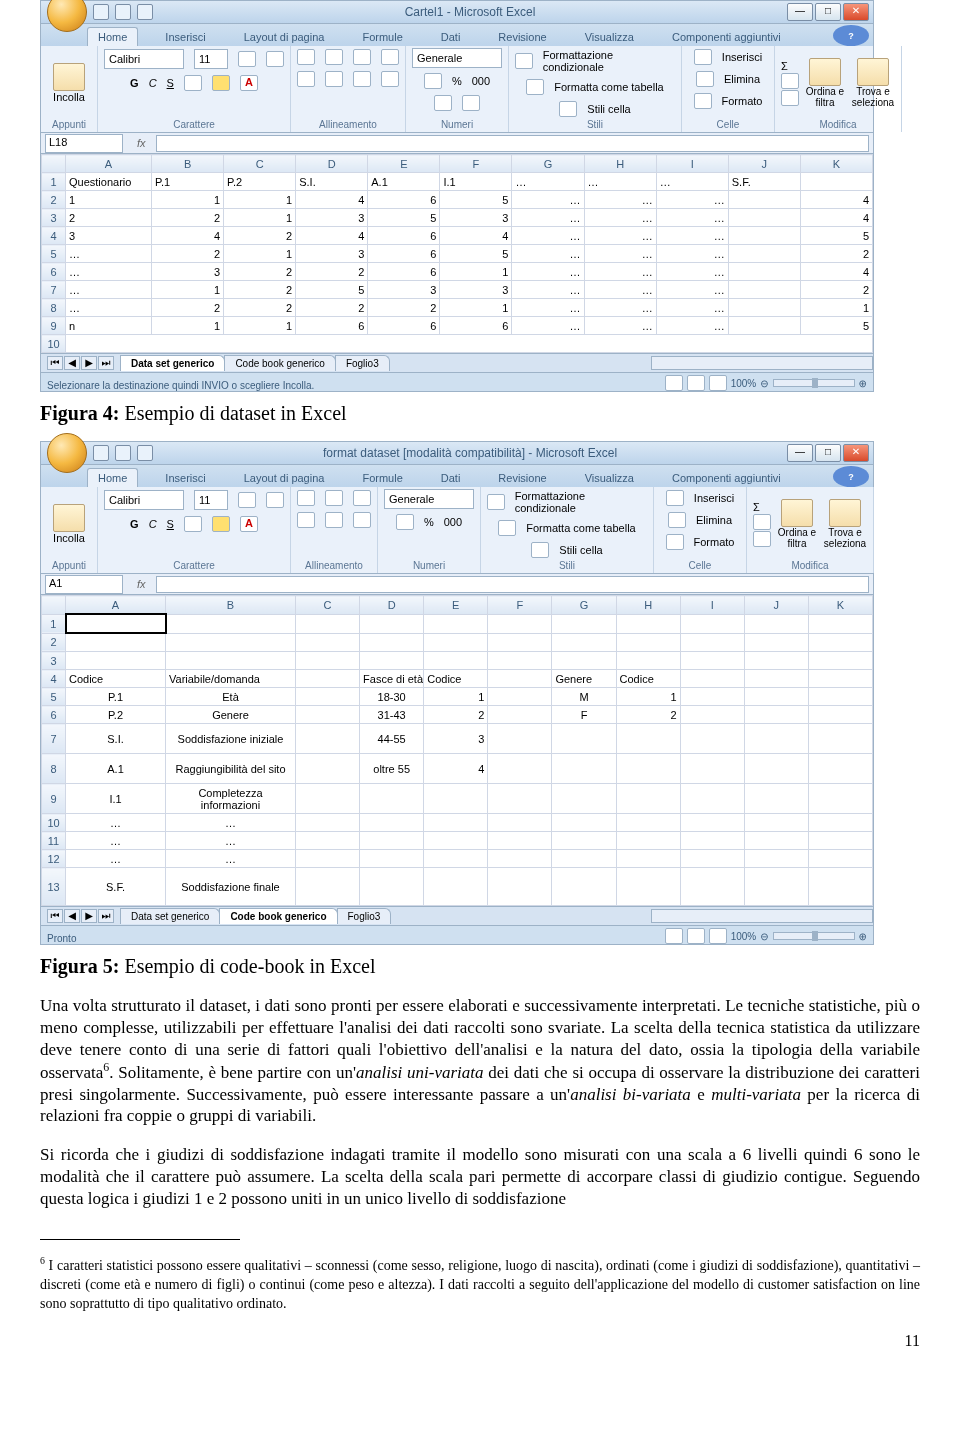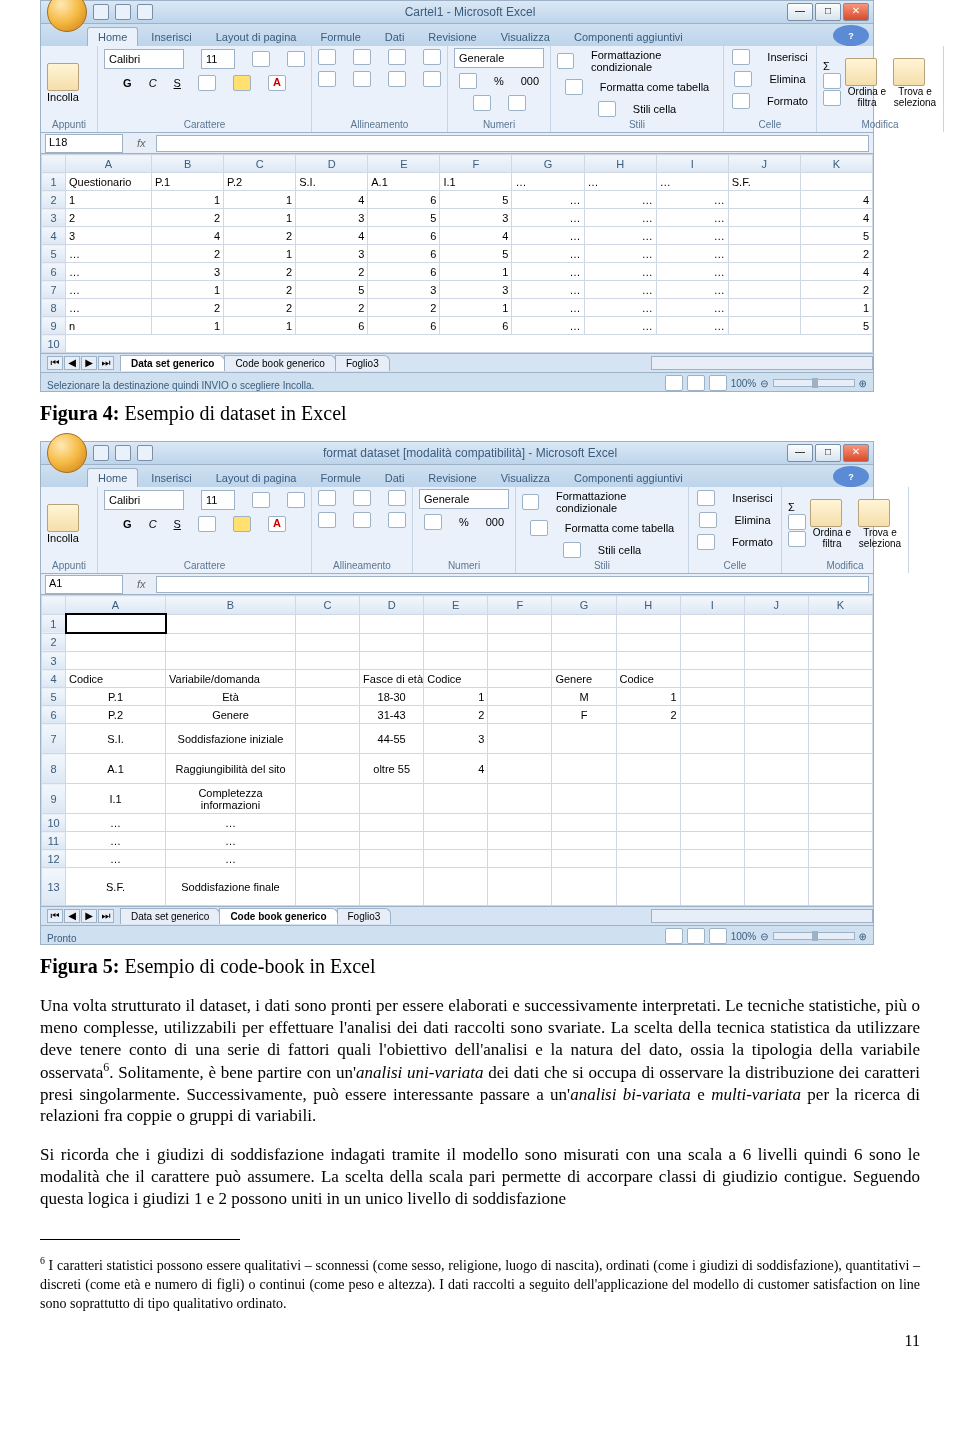--- a/index.html
+++ b/index.html
@@ -8,34 +8,34 @@
   .titlebar{display:flex;align-items:center;height:22px;background:linear-gradient(#dbe8f5,#bdd4eb);border-bottom:1px solid #9db2c7}
   .winbtns{margin-left:auto;display:flex;gap:2px;padding-right:4px}
   .winbtn{width:24px;height:16px;border:1px solid #7a8ea6;border-radius:2px;font-size:10px;text-align:center;line-height:14px}
   .winbtn.min{background:linear-gradient(#fdfdfd,#d6e4ef)}
   .winbtn.max{background:linear-gradient(#fdfdfd,#d6e4ef)}
   .winbtn.close{background:linear-gradient(#f6957a,#d94a2b);color:#fff}
   .office{width:38px;height:38px;border-radius:50%;background:radial-gradient(circle at 35% 30%,#ffe9b5,#f5b942,#c97a14);margin:2px 6px;border:1px solid #a36d1a;flex:0 0 auto}
   .qat{display:flex;align-items:center;gap:6px;height:22px}
   .qat .ic{width:14px;height:14px;border:1px solid #7a8ea6;background:#e9f2fb;border-radius:2px}
   .titlewrap{flex:1;text-align:center;font-size:12px;color:#3b5c7c}
-  .tabs{display:flex;align-items:flex-end;gap:2px;height:22px;padding-left:46px;background:linear-gradient(#cfe0f0,#bdd4eb)}
+  .tabs{display:flex;align-items:flex-end;gap:16px;height:22px;padding-left:46px;background:linear-gradient(#cfe0f0,#bdd4eb)}
   .tab{padding:3px 10px;color:#3b5c7c;border:1px solid transparent;border-bottom:none;border-radius:3px 3px 0 0}
   .tab.active{background:#eaf1fa;border-color:#9db2c7}
   .tab.help{margin-left:auto;width:14px;height:14px;border-radius:50%;background:#5c8bd6;color:#fff;text-align:center;line-height:14px;font-size:9px;font-weight:bold;margin-right:4px}
   .ribbon{display:flex;background:#eaf1fa;border-bottom:1px solid #9db2c7;min-height:78px}
   .group{border-right:1px solid #c6d5e6;padding:2px 6px;display:flex;flex-direction:column;position:relative}
   .group .body{flex:1;display:flex;align-items:center;gap:4px}
   .group .glabel{font-size:10px;color:#5b7694;text-align:center;padding-top:1px}
-  .bigbtn{display:flex;flex-direction:column;align-items:flex-start;width:44px}
+  .bigbtn{display:flex;flex-direction:column;align-items:center;width:44px}
   .bigic{width:30px;height:26px;border:1px solid #b8a27a;background:linear-gradient(#fff5d6,#f5deab);border-radius:2px}
   .smic{width:16px;height:14px;border:1px solid #9db2c7;background:#fff;border-radius:2px}
   .fontbox{display:flex;gap:2px;align-items:center}
   .selbox{border:1px solid #9db2c7;background:#fff;padding:1px 4px;height:16px;display:inline-flex;align-items:center}
-  .row{display:flex;gap:17px;align-items:center;margin:1px 0}
+  .row{display:flex;gap:10px;align-items:center;margin:1px 0}
   .fxbar{display:flex;align-items:center;background:#e7eef8;border-bottom:1px solid #9db2c7;height:20px}
   .namebox{width:70px;border:1px solid #9db2c7;background:#fff;margin:0 4px;padding:1px 3px;height:15px}
   .fx{font-style:italic;color:#666;margin:0 10px}
   .fxin{flex:1;border:1px solid #9db2c7;background:#fff;height:15px;margin-right:4px}
   table.sheet{border-collapse:collapse;background:#fff;width:100%;table-layout:fixed}
   table.sheet th,.sheet td{border:1px solid #d0d7e5;font-size:11px;padding:1px 3px;height:15px;overflow:hidden;white-space:nowrap}
   table.sheet th{background:linear-gradient(#f3f7fc,#dce7f4);color:#3b5c7c;font-weight:normal;text-align:center}
   table.sheet th.rowh{width:22px}
   .sheet td{text-align:right}
   .sheet td.l{text-align:left}

